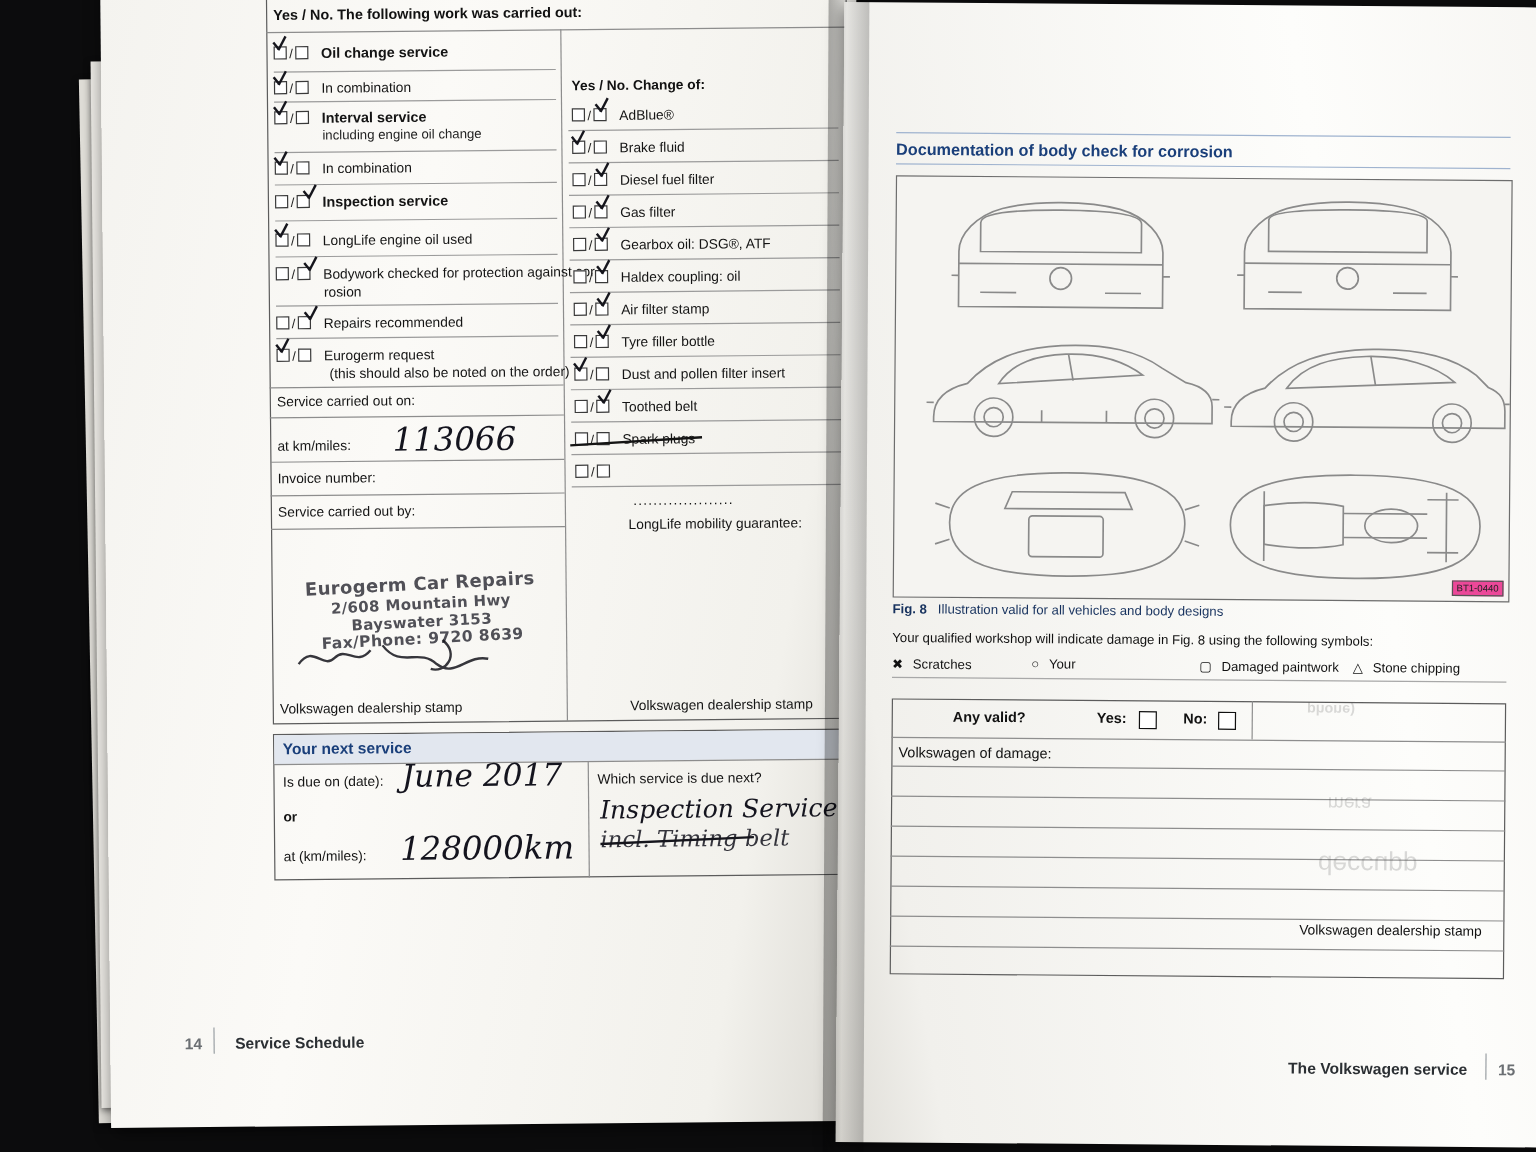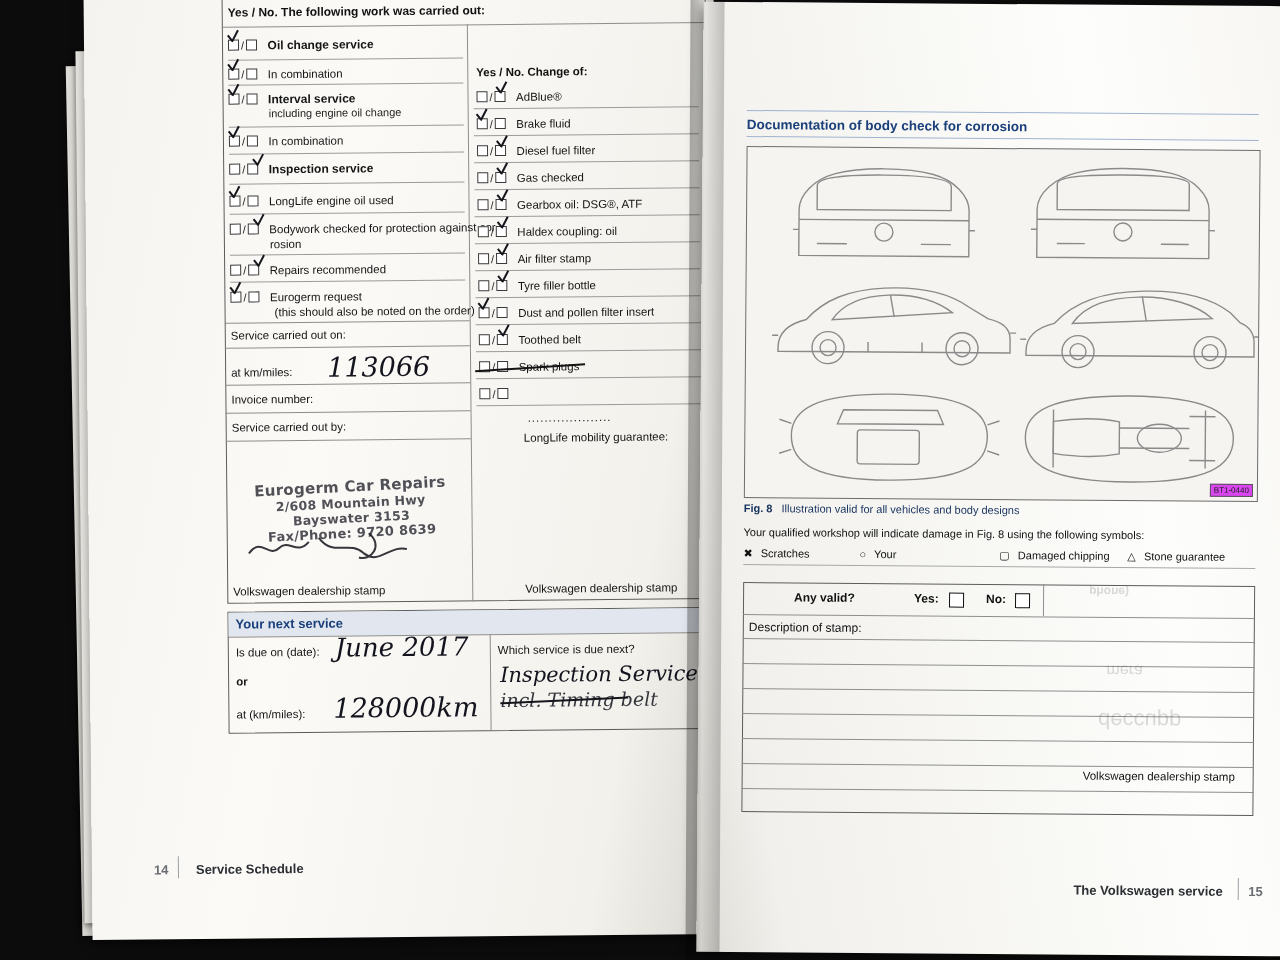--- a/index.html
+++ b/index.html
@@ -77,21 +77,21 @@
     position:absolute;border:1px solid #6d6d6d;background:#f5f4f1;
   }
   .figcap{position:absolute;font-size:11px;color:#17325e;}
   .figcap b{color:#17325e;}
   .symline{position:absolute;font-size:11px;color:#111;}
   .dmgtbl{position:absolute;border:1px solid #5c5c5c;box-sizing:border-box;}
   .bigck{display:inline-block;width:13px;height:13px;border:1.6px solid #111;vertical-align:-2px;background:#fff;}
   .footnum{position:absolute;font-size:13px;color:#6b6f73;font-weight:bold;}
   .foottxt{position:absolute;font-size:13px;color:#2b2f33;font-weight:bold;}
   .fbar{position:absolute;width:1px;background:#9aa0a4;}
-  .code{position:absolute;font-size:8px;border:1px solid #555;padding:1px 3px;color:#222;background:#d946ef;}
+  .code{position:absolute;font-size:8px;border:1px solid #555;padding:1px 3px;color:#222;background:#ec4899;}
   
   .ghost{position:absolute;color:rgba(90,90,90,.22);font-size:12px;transform:scaleX(-1);}
   .ghostL{position:absolute;color:rgba(90,90,90,.16);font-size:12px;}
 </style>
 </head>
 <body>
 
 <div id="book">
 
   <div class="edge" id="edge1"></div>
@@ -216,21 +216,21 @@
 
       <div style="position:absolute;left:392px;top:160px;">
         <span class="ck"></span><span class="slash">/</span><span class="ck"></span>
         <span class="itm" style="margin-left:6px;">Diesel fuel filter</span>
         <span class="tick" style="left:18px;top:-6px;"></span>
       </div>
       <div style="position:absolute;left:389px;top:181px;width:225px;height:1px;background:#9b9b9b;"></div>
 
       <div style="position:absolute;left:392px;top:187px;">
         <span class="ck"></span><span class="slash">/</span><span class="ck"></span>
-        <span class="itm" style="margin-left:6px;">Gas checked</span>
+        <span class="itm" style="margin-left:6px;">Gas filter</span>
         <span class="tick" style="left:18px;top:-6px;"></span>
       </div>
       <div style="position:absolute;left:389px;top:208px;width:225px;height:1px;background:#9b9b9b;"></div>
 
       <div style="position:absolute;left:392px;top:214px;">
         <span class="ck"></span><span class="slash">/</span><span class="ck"></span>
         <span class="itm" style="margin-left:6px;">Gearbox oil: DSG®, ATF</span>
         <span class="tick" style="left:18px;top:-6px;"></span>
       </div>
       <div style="position:absolute;left:389px;top:235px;width:225px;height:1px;background:#9b9b9b;"></div>
@@ -395,46 +395,46 @@
       <div class="symline" style="left:44px;top:545px;">
         <span>✖</span>
         <span style="margin-left:5px;">Scratches</span>
       </div>
       <div class="symline" style="left:160px;top:545px;">
         <span>○</span>
         <span style="margin-left:5px;">Your</span>
       </div>
       <div class="symline" style="left:300px;top:545px;">
         <span>▢</span>
-        <span style="margin-left:5px;">Damaged chipping</span>
+        <span style="margin-left:5px;">Damaged paintwork</span>
       </div>
       <div class="symline" style="left:428px;top:545px;">
         <span>△</span>
-        <span style="margin-left:5px;">Stone guarantee</span>
+        <span style="margin-left:5px;">Stone chipping</span>
       </div>
       <div class="r-rule" style="left:44px;top:562px;width:512px;background:#a8a8a8;"></div>
 
       <div class="dmgtbl" style="left:44px;top:580px;width:512px;height:230px;"></div>
       <div style="position:absolute;left:44px;top:612px;width:512px;height:1px;background:#8e8e8e;"></div>
       <div style="position:absolute;left:44px;top:636px;width:512px;height:1px;background:#8e8e8e;"></div>
       <div style="position:absolute;left:44px;top:661px;width:512px;height:1px;background:#8e8e8e;"></div>
       <div style="position:absolute;left:44px;top:686px;width:512px;height:1px;background:#8e8e8e;"></div>
       <div style="position:absolute;left:44px;top:711px;width:512px;height:1px;background:#8e8e8e;"></div>
       <div style="position:absolute;left:44px;top:736px;width:512px;height:1px;background:#8e8e8e;"></div>
       <div style="position:absolute;left:44px;top:761px;width:512px;height:1px;background:#8e8e8e;"></div>
       <div style="position:absolute;left:44px;top:786px;width:512px;height:1px;background:#8e8e8e;"></div>
       <div style="position:absolute;left:344px;top:580px;width:1px;height:32px;background:#8e8e8e;"></div>
 
       <div style="position:absolute;left:95px;top:588px;font-size:12px;font-weight:bold;color:#111;">Any valid?</div>
       <div style="position:absolute;left:215px;top:588px;font-size:12px;font-weight:bold;color:#111;">Yes:</div>
       <span class="bigck" style="position:absolute;left:250px;top:589px;"></span>
       <div style="position:absolute;left:287px;top:588px;font-size:12px;font-weight:bold;color:#111;text-align:right;">No:</div>
       <span class="bigck" style="position:absolute;left:316px;top:589px;"></span>
 
-      <div style="position:absolute;left:50px;top:618px;font-size:12px;color:#111;">Description of stamp:</div>
+      <div style="position:absolute;left:50px;top:618px;font-size:12px;color:#111;">Volkswagen of damage:</div>
 
       <div style="position:absolute;left:385px;top:765px;font-size:11.5px;color:#111;">Volkswagen dealership stamp</div>
 
       <div class="ghost" style="left:390px;top:578px;font-weight:bold;">(əuoɥd</div>
       <div class="ghost" style="left:400px;top:700px;font-size:22px;">ddnɔɔǝp</div>
       <div class="ghost" style="left:408px;top:655px;font-size:16px;">ɐɹǝɯ</div>
 
       <div class="foottxt" style="right:74px;top:878px;">The Volkswagen service</div>
       <div class="fbar" style="right:58px;top:872px;height:22px;"></div>
       <div class="footnum" style="right:34px;top:878px;">15</div>

